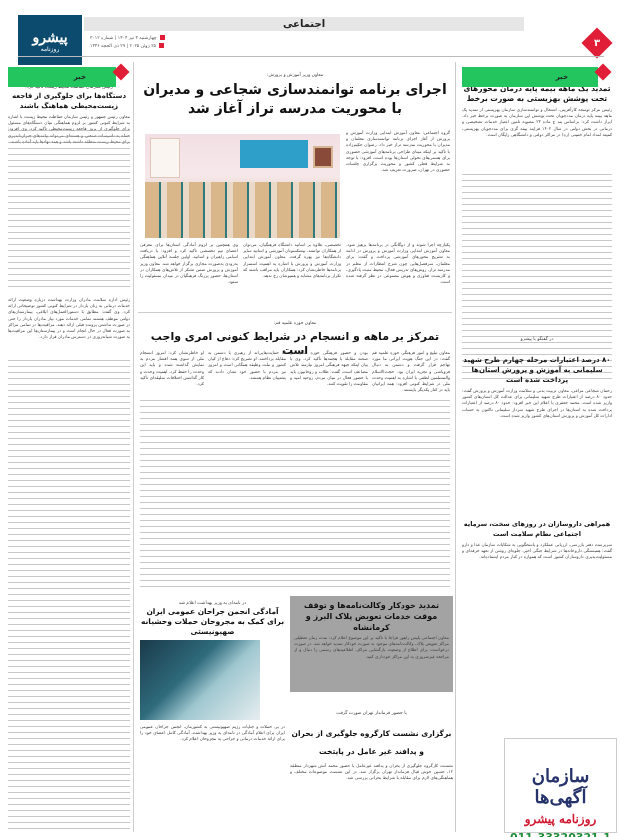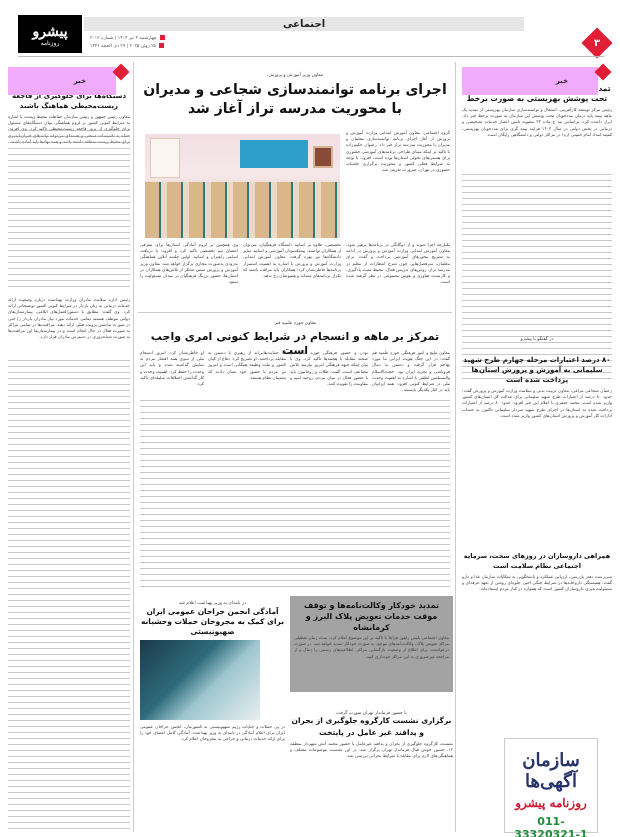--- a/index.html
+++ b/index.html
@@ -1,29 +1,29 @@
 <!DOCTYPE html>
 <html><head>
 <meta charset="utf-8">
 <style>
 *{box-sizing:border-box;margin:0;padding:0}
 body{width:620px;height:837px;background:#fff;font-family:"DejaVu Sans",sans-serif;position:relative;overflow:hidden;direction:rtl;color:#222}
 .abs{position:absolute}
 .masthead-bar{left:84px;top:17px;width:440px;height:14px;background:#e6e6e6}
 .section-title{left:84px;top:17px;width:440px;height:14px;text-align:center;font-size:10px;font-weight:bold;line-height:14px;direction:rtl}
-.logo{left:18px;top:15px;width:64px;height:38px;background:#000000;color:#fff;display:flex;align-items:center;justify-content:center;flex-direction:column;font-family:"DejaVu Serif",serif}
+.logo{left:18px;top:15px;width:64px;height:50px;background:#0c4a6e;color:#fff;display:flex;align-items:center;justify-content:center;flex-direction:column;font-family:"DejaVu Serif",serif}
 .logo .big{font-size:14px;font-weight:bold;line-height:16px}
 .logo .small{font-size:6px}
 .page-num{right:12px;top:32px;width:22px;height:22px;background:#e01e37;transform:rotate(45deg)}
 .page-num-text{right:12px;top:32px;width:22px;height:22px;color:#fff;font-size:10px;font-weight:bold;text-align:center;line-height:22px}
 .dateline{left:90px;font-size:4.5px;color:#555;direction:rtl;display:flex;align-items:center;gap:3px}
 .dateline .sq{width:5px;height:5px;background:#e01e37;display:inline-block}
 .top-rule{left:18px;top:56px;width:586px;height:1px;background:#bbb}
 .col-rule{width:1px;background:#ccc}
-.kh-header{height:28px;background:#f0abfc;display:flex;align-items:center;justify-content:flex-start;font-size:7px;font-weight:bold;padding-right:30px}
+.kh-header{height:20px;background:#22c55e;display:flex;align-items:center;justify-content:flex-start;font-size:7px;font-weight:bold;padding-right:30px}
 .kh-diamond{width:12px;height:12px;background:#e01e37;transform:rotate(45deg)}
 .headline{font-weight:bold;text-align:center;direction:rtl;color:#111}
 .kicker{font-size:4.5px;color:#444;text-align:center;direction:rtl}
 .body-text{font-size:4.3px;line-height:6.2px;color:#444;text-align:justify;direction:rtl}
 .greenbox{background:#a3a3a3}
 .photo-class{background:linear-gradient(180deg,#f2dfe3 0%,#f6e8ea 40%,#e8d3c4 60%,#d6b28c 100%)}
 .board{background:#2d9fc8}
 .photo-surgery{background:linear-gradient(135deg,#1a3a4a 0%,#2f6b7c 40%,#9fc7d0 60%,#e7eef0 100%)}
 .ad-box{border:1px solid #ccc;background:#fff;text-align:center}
 .ad-title{font-size:18px;font-weight:bold;color:#27336b;font-family:"DejaVu Serif",serif}
@@ -64,26 +64,26 @@
   <div class="body-text" style="margin-top:3px;height:238px;overflow:hidden">رئیس مرکز توسعه کارآفرینی، اشتغال و توانمندسازی سازمان بهزیستی از تمدید یک ماهه بیمه پایه درمان مددجویان تحت پوشش این سازمان به صورت برخط خبر داد. ابراز داشت کرد: براساس بند ج ماده ۲۳ مصوبه تامین اعتبار خدمات تشخیصی و درمانی در بخش دولتی در سال ۱۴۰۴ فرایند بیمه گری برای مددجویان بهزیستی، کمیته امداد امام خمینی (ره) در مراکز دولتی و دانشگاهی رایگان است.</div>
   <div class="lines" style="position:absolute;top:108px;left:0;width:150px;height:210px"></div>
 </div>
 
 <div class="abs" style="left:462px;top:336px;width:150px">
   <div class="kicker">در گفتگو با پیشرو</div>
   <div class="headline" style="font-size:7px;line-height:10px;margin-top:14px">۸۰ درصد اعتبارات مرحله چهارم طرح شهید سلیمانی به آموزش و پرورش استان‌ها پرداخت شده است</div>
   <div class="body-text" style="margin-top:3px;height:120px;overflow:hidden">رحمان شجاعی مراغی، معاون تربیت بدنی و سلامت وزارت آموزش و پرورش گفت: حدود ۸۰ درصد از اعتبارات طرح شهید سلیمانی برای عدالت کل استان‌های کشور واریز شده است. محمد جعفری با اعلام این خبر افزود: حدود ۸۰ درصد از اعتبارات پرداخت شده به استان‌ها در اجرای طرح شهید سردار سلیمانی تاکنون به حساب ادارات کل آموزش و پرورش استان‌های کشور واریز شده است.</div>
 </div>
 
-<div class="abs" style="left:462px;top:552px;width:150px">
+<div class="abs" style="left:462px;top:520px;width:150px">
   <div class="headline" style="font-size:6.5px;line-height:9.5px">همراهی داروسازان در روزهای سخت، سرمایه اجتماعی نظام سلامت است</div>
   <div class="body-text" style="margin-top:3px;height:160px;overflow:hidden">سرپرست دفتر بازرسی، ارزیابی عملکرد و پاسخگویی به شکایات سازمان غذا و دارو گفت: همبستگی داروخانه‌ها در شرایط جنگی اخیر، جلوه‌ای روشن از تعهد حرفه‌ای و مسئولیت‌پذیری داروسازان کشور است که همواره در کنار مردم ایستاده‌اند.</div>
 </div>
 
-<div class="abs ad-box" style="left:504px;top:738px;width:94px;height:95px;padding-top:10px">
+<div class="abs ad-box" style="left:504px;top:738px;width:113px;height:95px;padding-top:26px">
   <div class="ad-title">سازمان آگهی‌ها</div>
   <div class="ad-sub" style="margin-top:5px">روزنامه پیشرو</div>
   <div class="ad-phone" style="margin-top:5px">011-33320321-1</div>
   <div class="ad-phone" style="margin-top:3px">011-33304401-3</div>
 </div>
 
 <div class="abs kicker" style="left:140px;top:72px;width:310px">معاون وزیر آموزش و پرورش:</div>
 <div class="abs headline" style="left:140px;top:80px;width:310px;font-size:14px;line-height:19px">اجرای برنامه توانمندسازی شجاعی و مدیران با محوریت مدرسه تراز آغاز شد</div>
 
 <div class="abs" style="left:346px;top:130px;width:104px">
@@ -127,21 +127,21 @@
 <div class="abs" style="left:140px;top:600px;width:145px">
   <div class="kicker">در نامه‌ای به وزیر بهداشت اعلام شد</div>
   <div class="headline" style="font-size:7.5px;line-height:10px;margin-top:2px">آمادگی انجمن جراحان عمومی ایران برای کمک به مجروحان حملات وحشیانه صهیونیستی</div>
 </div>
 <div class="abs photo-surgery" style="left:140px;top:640px;width:120px;height:80px"></div>
 <div class="abs body-text" style="left:265px;top:640px;width:22px;height:190px;overflow:hidden"></div>
 <div class="abs body-text" style="left:140px;top:724px;width:145px;height:105px;overflow:hidden">در پی حملات و جنایات رژیم صهیونیستی به کشورمان، انجمن جراحان عمومی ایران برای اعلام آمادگی در نامه‌ای به وزیر بهداشت، آمادگی کامل اعضای خود را برای ارائه خدمات درمانی و جراحی به مجروحان اعلام کرد.</div>
 
 <div class="abs" style="left:290px;top:710px;width:163px">
   <div class="kicker">با حضور فرماندار تهران صورت گرفت</div>
-  <div class="headline" style="font-size:7.5px;line-height:12px;margin-top:0">برگزاری نشست کارگروه جلوگیری از بحران و پدافند غیر عامل در پایتخت</div>
+  <div class="headline" style="font-size:7.5px;line-height:18px;margin-top:10px">برگزاری نشست کارگروه جلوگیری از بحران و پدافند غیر عامل در پایتخت</div>
   <div class="body-text" style="margin-top:2px;height:78px;overflow:hidden">نشست کارگروه جلوگیری از بحران و پدافند غیرعامل با حضور محمد آتش شهردار منطقه ۱۲، حسین خوش قبال فرماندار تهران برگزار شد. در این نشست موضوعات مختلف و هماهنگی‌های لازم برای مقابله با شرایط بحرانی بررسی شد.</div>
 </div>
 
 <div class="abs" style="left:8px;top:66px;width:122px">
   <div style="position:relative;height:12px">
     <div class="kh-header" style="position:absolute;left:0;right:14px;top:1px">خبر</div>
     <div class="kh-diamond" style="position:absolute;right:3px;top:0"></div>
   </div>
   <div class="kicker" style="margin-top:6px">رئیس سازمان حفاظت محیط زیست تأکید کرد:</div>
   <div class="headline" style="font-size:7px;line-height:10px;margin-top:2px">دستگاه‌ها برای جلوگیری از فاجعه زیست‌محیطی هماهنگ باشند</div>

